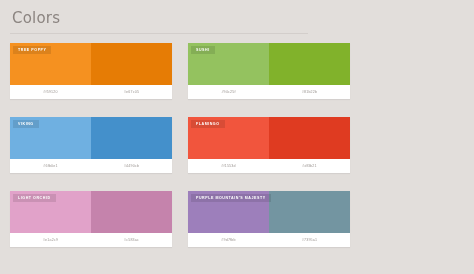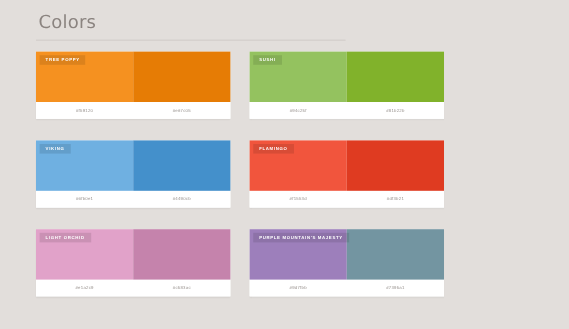--- a/index.html
+++ b/index.html
@@ -11,21 +11,21 @@
     height: 274px;
     background: #e2dedb;
     font-family: "Liberation Sans", sans-serif;
     overflow: hidden;
   }
   .page {
     position: relative;
     width: 428px;
     height: 274px;
     box-sizing: border-box;
-    padding: 0 30px;
+    padding: 0 10px;
   }
   .page-header {
     padding-top: 8px;
     padding-bottom: 2px;
   }
   .page-title {
     font-family: "DejaVu Sans", sans-serif;
     font-size: 15px;
     font-weight: 400;
     color: #8b8480;

